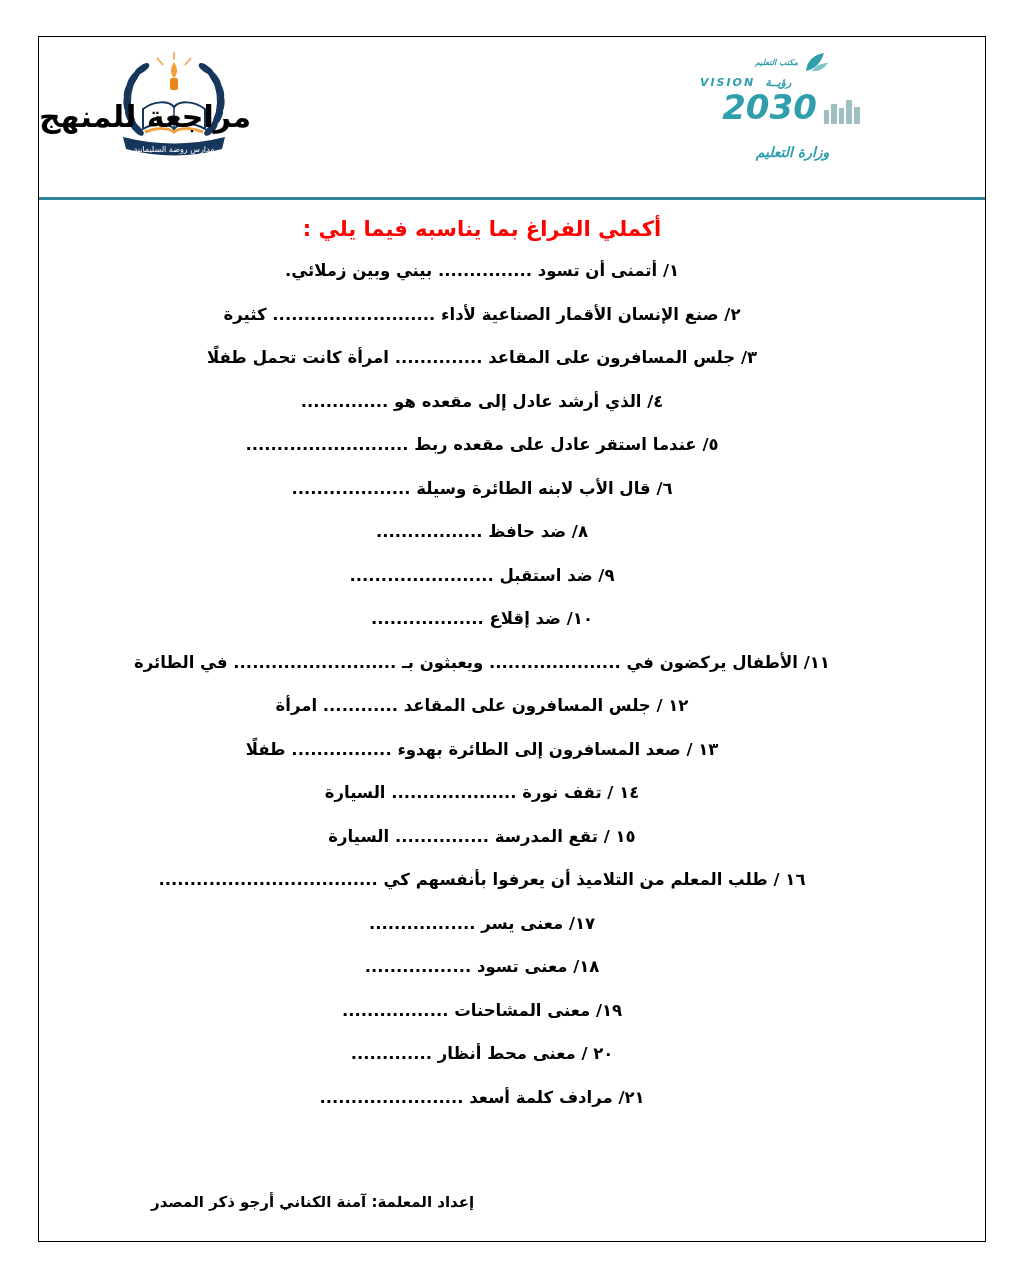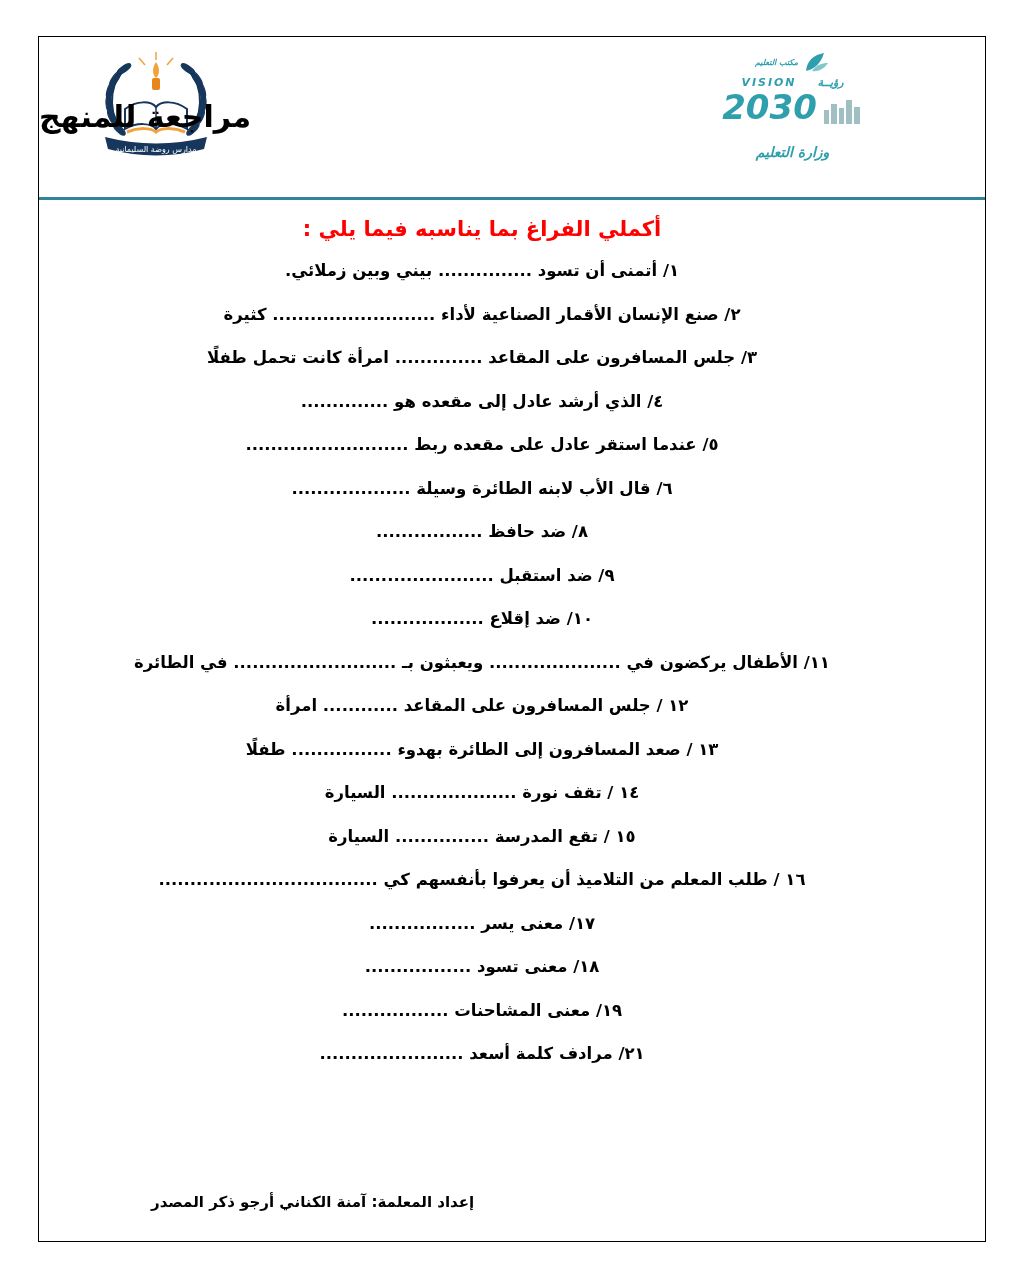--- a/index.html
+++ b/index.html
@@ -12,39 +12,39 @@
   }
   .page {
     position: absolute;
     left: 38px; top: 36px;
     width: 946px; height: 1204px;
     border: 1.5px solid #000;
     background: #fff;
   }
   
   .header { position: absolute; top: 0; left: 0; right: 0; height: 160px; }
-  .school-logo { position: absolute; left: 42px; top: 10px; width: 150px; height: 114px; }
+  .school-logo { position: absolute; left: 60px; top: 10px; width: 150px; height: 114px; }
   .page-title {
     position: absolute; left: 0; right: 0; top: 62px;
     text-align: left;
     font-size: 30px; font-weight: bold;
     direction: rtl;
     letter-spacing: 1px;
   }
   .gov {
     position: absolute; right: 100px; top: 14px; width: 185px;
     color: #2f9fae; text-align: center; font-style: italic;
   }
   .office-row {
     display: flex; align-items: center; justify-content: center; gap: 6px;
     direction: rtl;
   }
   .office-label { font-size: 8px; color: #2f9fae; font-weight: bold; }
   .vision-top {
-    display: flex; justify-content: center; gap: 21px;
+    display: flex; gap: 10px;
     direction: ltr;
     font-size: 11px; font-weight: bold; letter-spacing: 2px;
     margin-top: 3px; color: #2f9fae;
   }
   .vision-year-row {
     display: flex; align-items: flex-end; justify-content: center; gap: 6px;
     margin-top: 1px;
     text-align: center;
   }
   .vision-year { font-size: 34px; font-weight: bold; line-height: 1; color: #2f9fae; }
@@ -163,19 +163,20 @@
         <div class="question">١٠/ ضد إقلاع ..................</div>
         <div class="question">١١/ الأطفال يركضون في ..................... ويعبثون بـ .......................... في الطائرة</div>
         <div class="question">١٢ / جلس المسافرون على المقاعد ............ امرأة</div>
         <div class="question">١٣ / صعد المسافرون إلى الطائرة بهدوء ................ طفلًا</div>
         <div class="question">١٤ / تقف نورة .................... السيارة</div>
         <div class="question">١٥ / تقع المدرسة ............... السيارة</div>
         <div class="question">١٦ / طلب المعلم من التلاميذ أن يعرفوا بأنفسهم كي ...................................</div>
         <div class="question">١٧/ معنى يسر .................</div>
         <div class="question">١٨/ معنى تسود .................</div>
         <div class="question">١٩/ معنى المشاحنات .................</div>
+        <div class="question">٢٠ / معنى محط أنظار .............</div>
         <div class="question">٢١/ مرادف كلمة أسعد .......................</div>
       </div>
   </div>
 
   <div class="footer-credit">إعداد المعلمة: آمنة الكناني أرجو ذكر المصدر</div>
 
 </div>
 
 </body></html>

